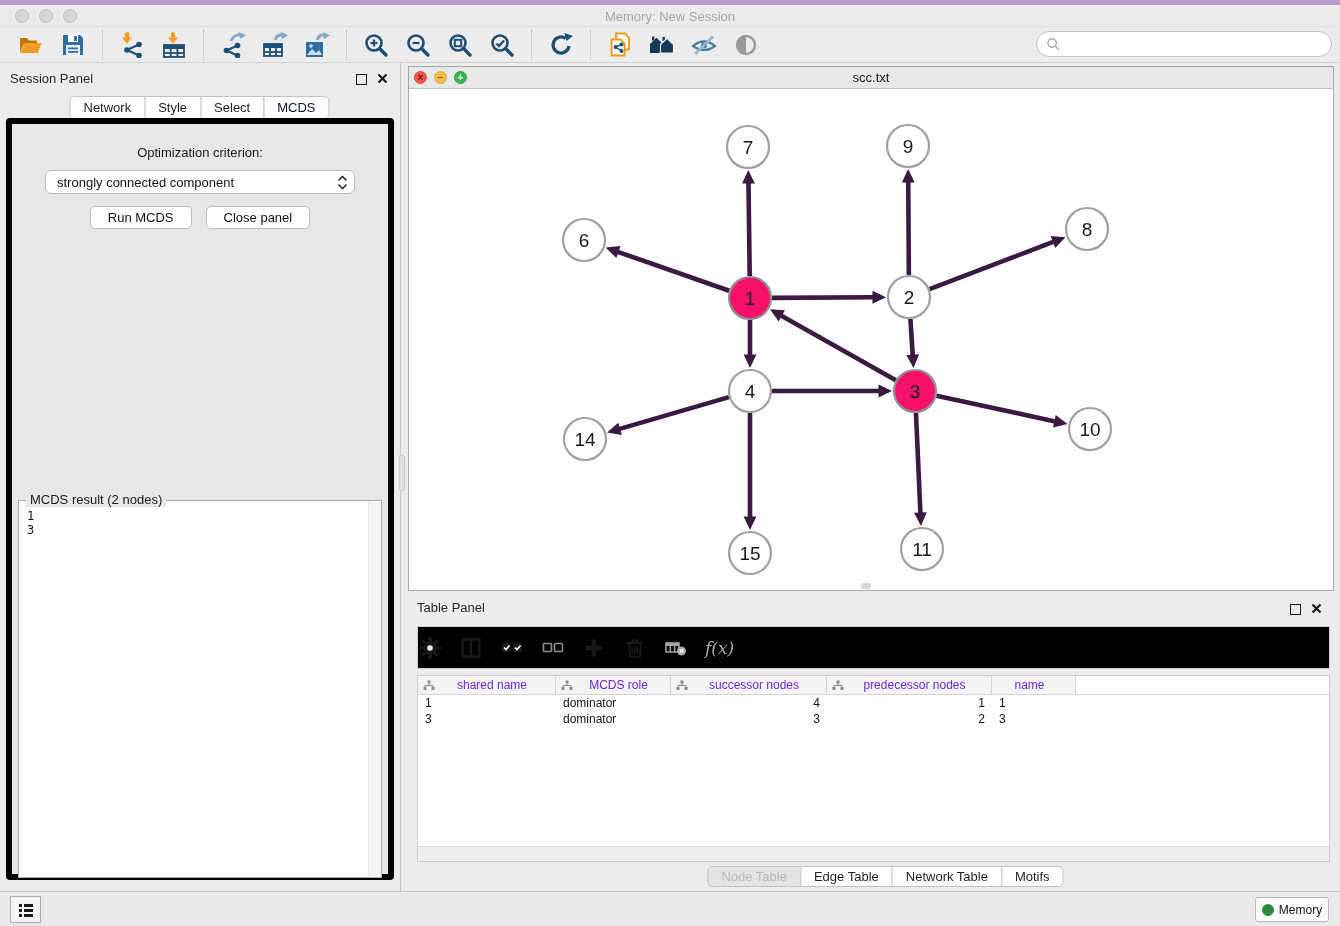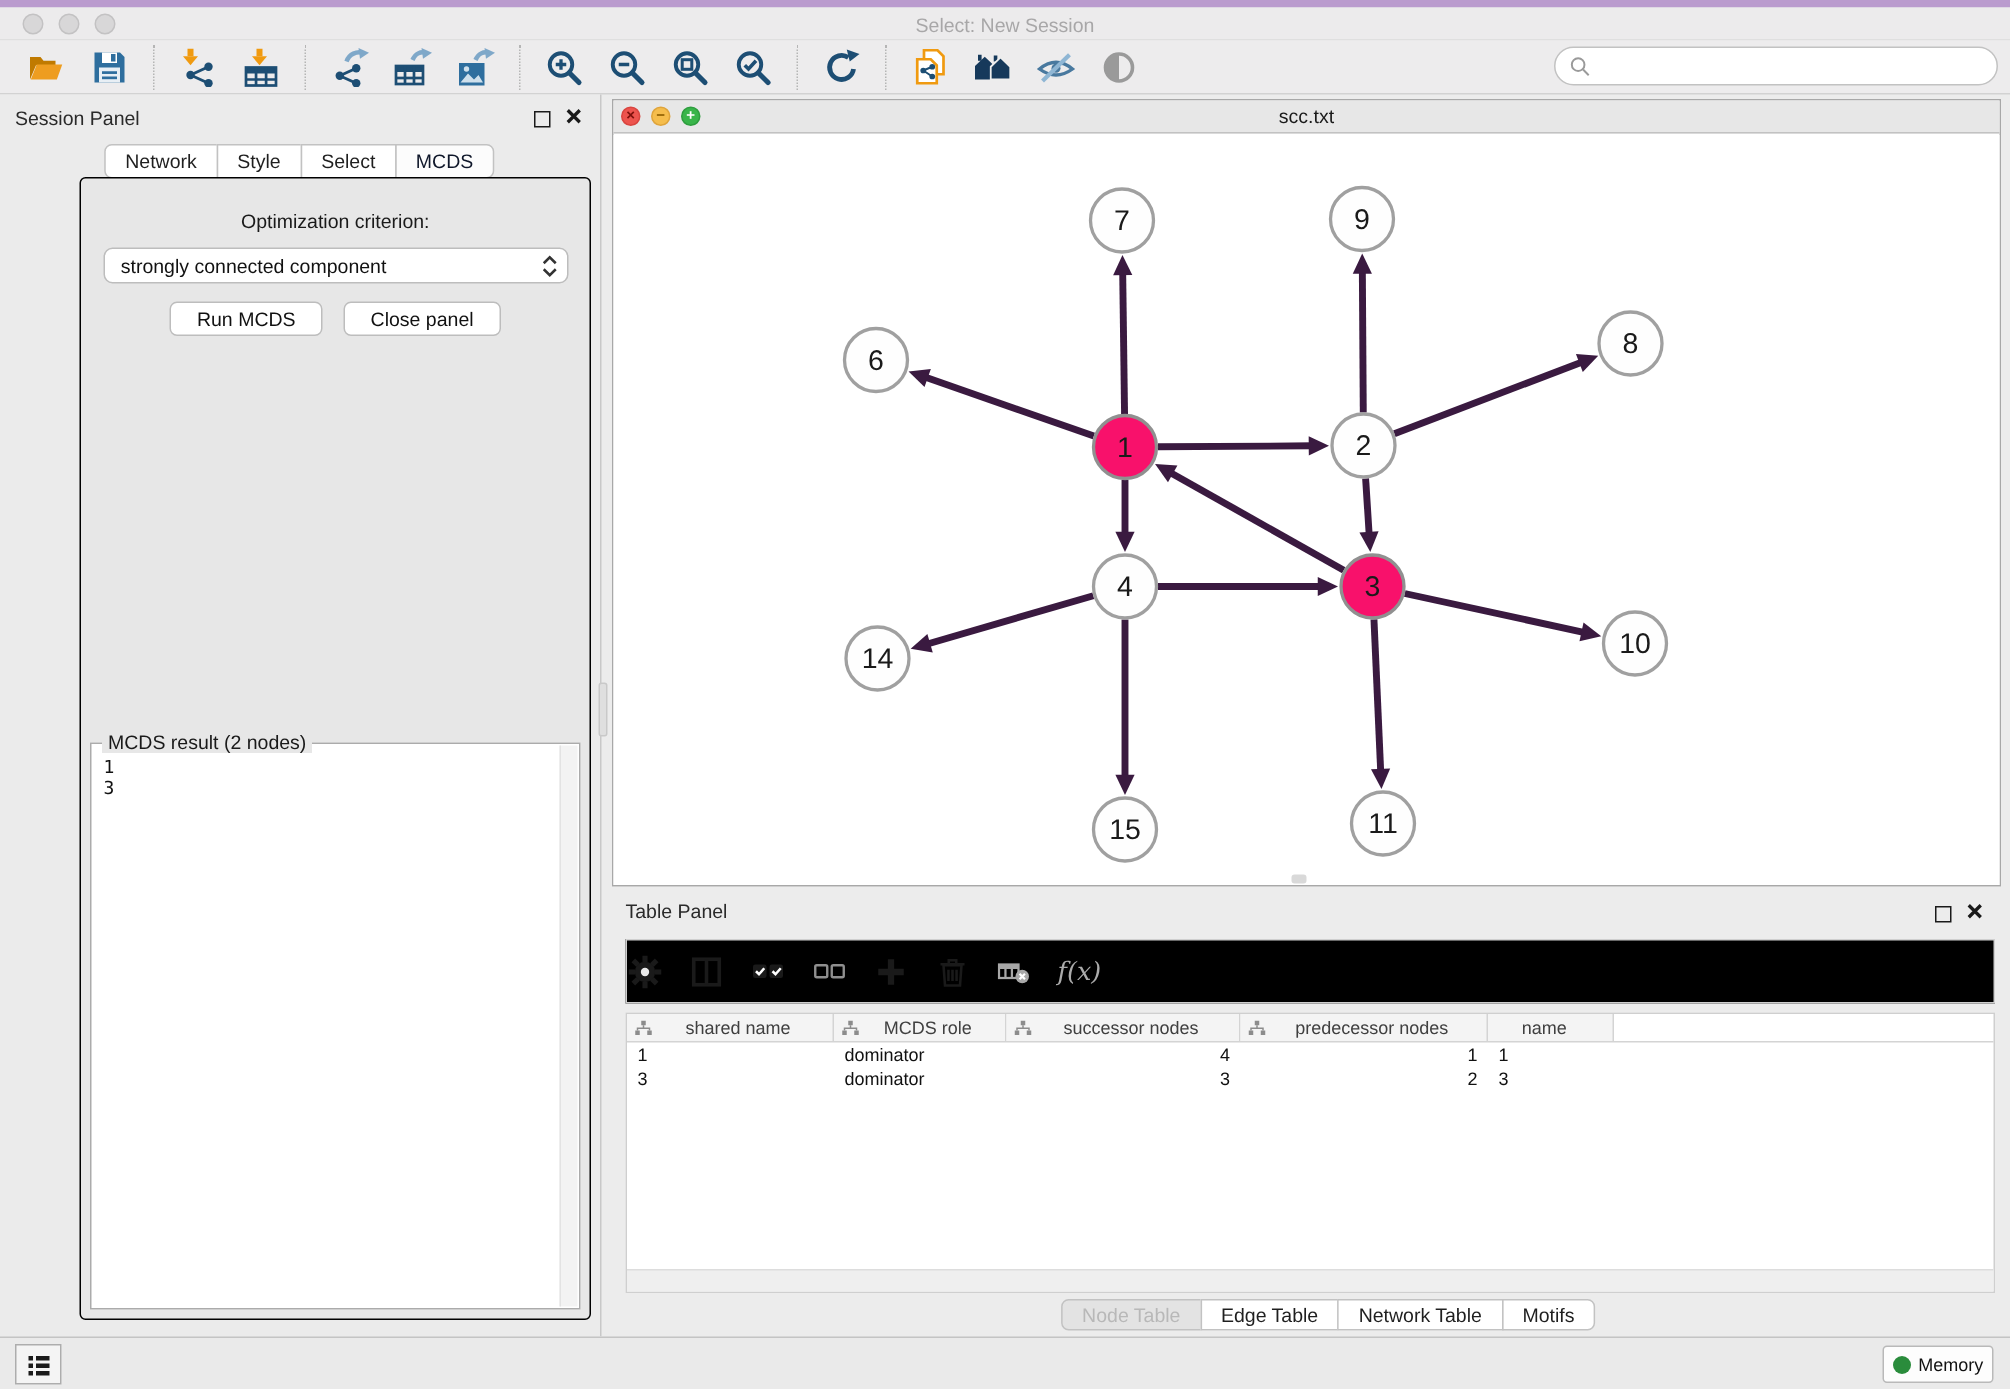--- a/index.html
+++ b/index.html
@@ -35,21 +35,21 @@
   .cp-head { position:absolute; left:10px; top:8px; font-size:13px; color:#2A2A2A; }
   .cp-wc { position:absolute; right:12px; top:7px; }
   .seg-tabs { display:flex; }
   #cp-tabs { position:absolute; top:33px; left:50%; transform:translateX(-50%); }
   .seg-tab { border:1px solid #C2C2C2; background:#FFF; padding:3px 13px; font-size:13px;
     margin-left:-1px; color:#1F1F1F; white-space:nowrap; }
   .seg-tab:first-child { border-radius:5px 0 0 5px; }
   .seg-tab:last-child { border-radius:0 5px 5px 0; }
   #cp-tabs .seg-tab.active { color:#0f172a; background:#FCFCFC; }
   .cp-content { position:absolute; left:6px; right:6px; top:55px; bottom:11px;
-    background:#E7E7E7; border:1px solid #000000; border-radius:4px;margin-left:47px; }
+    background:#E7E7E7; border:6px solid #000000; border-radius:4px; }
   .opt-label { text-align:center; margin-top:21px; font-size:13px; color:#1A1A1A; }
   .criterion { position:relative; width:310px; height:24px; margin:10px auto 0 auto; background:#FFF;
     border:1px solid #BDBDBD; border-radius:6px; font-size:13px; color:#111;
     display:flex; align-items:center; padding-left:11px; }
   .criterion .stepper { position:absolute; right:6px; top:4px; }
   .btn-row { display:flex; justify-content:center; gap:14px; margin-top:12px; }
   .btn { background:#FFF; border:1px solid #BDBDBD; border-radius:5px; font-size:13px;
     color:#111; padding:3px 17px; }
   .result-group { position:absolute; left:6px; right:6px; top:376px; height:378px;
     border:1px solid #ABABAB; background:#FFF; }
@@ -87,21 +87,21 @@
   .tp-wc { position:absolute; right:12px; top:5px; }
   .tp-toolbar { position:absolute; left:9px; right:4px; top:31px; height:43px; background:#000000;
     border:1px solid #CFCFCF; display:flex; align-items:center; gap:17px; }
   .tpi { width:24px; height:24px; display:flex; align-items:center; justify-content:center; }
   .tpi svg { width:22px; height:22px; }
   .fx-label { font-family:"DejaVu Serif", serif; font-style:italic; font-size:17px; color:#ABABAB; }
   .tp-table { position:absolute; left:9px; right:4px; top:80px; height:187px; background:#FFF;
     border:1px solid #CFCFCF; }
   .tbl-header { display:flex; height:19px; border-bottom:1px solid #D4D4D4; }
   .th { background:#F4F4F4; border-right:1px solid #D4D4D4; display:flex; align-items:center;
-    font-size:12px; color:#404040; overflow:hidden; }
+    font-size:12px; color:#6d28d9; overflow:hidden; }
   .colicon { width:12px; height:11px; margin:0 2px 0 5px; flex:none; }
   .colicon rect { fill:#8C8C8C; }
   .colicon path { stroke:#8C8C8C; fill:none; }
   .th-label { flex:1; text-align:center; padding-right:8px; }
   .tr { display:flex; height:16px; }
   .td { font-size:12px; color:#111; padding:1px 7px 0 7px; overflow:hidden; white-space:nowrap; }
   .tbl-hscroll { position:absolute; left:0; right:0; bottom:0; height:15px; background:#EFEFEF;
     border-top:1px solid #DDDDDD; }
   #tp-tabs { position:absolute; top:271px; left:50%; transform:translateX(-50%);padding-left:30px; }
   #tp-tabs .seg-tab { padding:2px 13px; }
@@ -121,21 +121,21 @@
 <body>
 
 <div class="purple-strip"></div>
 
 <div class="titlebar">
   <div class="traffic">
     <span class="dot"></span>
     <span class="dot"></span>
     <span class="dot"></span>
   </div>
-  <div class="tb-title">Select: New Session</div>
+  <div class="tb-title">Memory: New Session</div>
 </div>
 
 <div class="toolbar">
   <span class="tbi">
     <svg viewBox="0 0 26 26">
         <path d="M2 21 V6 h7 l2 2.5 h8 v3 H6 Z" fill="#C07A00"></path>
         <path d="M2.5 21 L6.5 11 h17 l-3.6 10 z" fill="#EE9D20"></path>
       </svg>
     </span>
   <span class="tbi">

